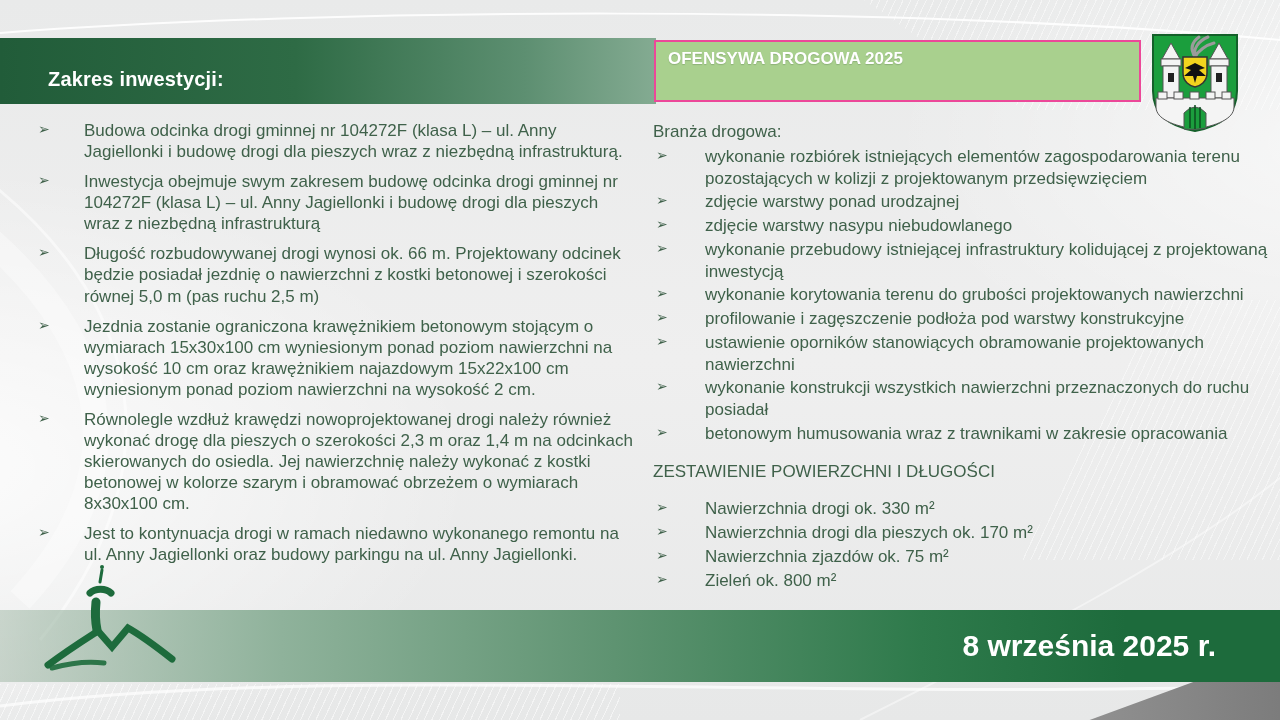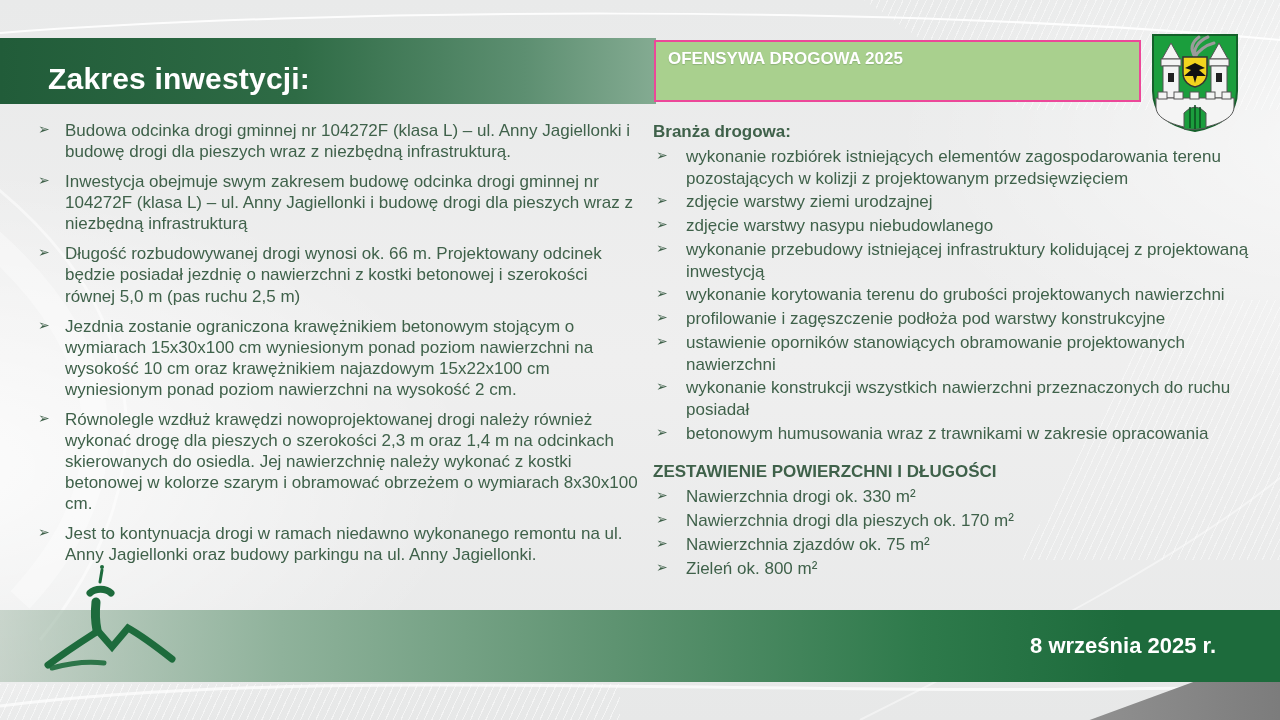--- a/index.html
+++ b/index.html
@@ -22,53 +22,53 @@
   .hatch.mr{right:0;top:300px;width:260px;height:260px;clip-path:polygon(55% 0,100% 0,100% 100%,0 100%);opacity:.5;}
   .hatch.bl{left:0;bottom:0;width:620px;height:36px;opacity:.6;}
   svg.decor{position:absolute;inset:0;pointer-events:none;}
 
   
   .title-bar{
     position:absolute;left:0;top:38px;width:656px;height:66px;
     background:linear-gradient(90deg,#215c39 0%,#2e6b45 45%,#5d8f71 80%,#84ab92 100%);
     display:flex;align-items:center;
   }
-  .title-bar h1{margin:16px 0 0 48px;font-size:30px;font-weight:bold;color:#ffffff;letter-spacing:.2px;}
+  .title-bar h1{margin:16px 0 0 48px;font-size:20px;font-weight:bold;color:#ffffff;letter-spacing:.2px;}
 
   
   .header-box{
     position:absolute;left:654px;top:40px;width:487px;height:62px;box-sizing:border-box;
     background:#a9d08e;border:2px solid #ec4899;
     color:#ffffff;font-weight:bold;font-size:17px;line-height:26px;
     padding:4px 8px 0 12px;text-shadow:0 1px 1px rgba(90,120,80,.35);
   }
 
   
   .crest{position:absolute;left:1150px;top:33px;width:90px;height:100px;}
 
   
   .left-col{position:absolute;left:38px;top:120px;width:600px;color:#3f614a;font-size:17px;line-height:1.24;}
   .left-col .bullet{display:flex;margin-bottom:9px;}
   .left-col .bullet.bold .btext{font-weight:normal;}
   .arrow{flex:0 0 27px;font-size:14px;line-height:inherit;color:#3f614a;padding-top:1px;}
-  .btext{flex:1;}
+  .btext{flex:1;margin-left:19px;}
 
   .right-col{position:absolute;left:653px;top:121px;width:622px;color:#3f614a;font-size:17px;line-height:1.28;}
-  .rhead{font-weight:bold;margin-bottom:3px;}
-  .rhead.second{margin-top:16px;margin-bottom:4px;}
+  .rhead{font-weight:normal;margin-bottom:3px;}
+  .rhead.second{margin-top:16px;margin-bottom:16px;}
   .right-col .bullet{display:flex;margin-bottom:2px;}
   .right-col .arrow{flex:0 0 30px;padding-left:3px;}
 
   
   .bottom-bar{
     position:absolute;left:0;top:610px;width:1280px;height:72px;
     background:linear-gradient(90deg, rgba(150,176,156,.45) 0%, #8fb29b 22%, #5e9371 48%, #2e7a4b 72%, #1d6b3c 88%, #1d6b3c 100%);
     display:flex;align-items:center;justify-content:flex-end;
   }
-  .bottom-bar .date{color:#ffffff;font-weight:bold;font-size:22px;margin-right:64px;}
+  .bottom-bar .date{color:#ffffff;font-weight:bold;font-size:30px;margin-right:64px;}
 
   .gray-wedge{
     position:absolute;left:1000px;top:682px;width:280px;height:38px;
     background:linear-gradient(90deg,#9a9a9a,#7c7c7c);
     clip-path:polygon(69% 0,100% 0,100% 100%,32% 100%);
   }
 
   .logo{position:absolute;left:40px;top:560px;width:140px;height:122px;}
 </style>
 </head>
@@ -164,21 +164,21 @@
     <div class="rhead">Branża drogowa:</div>
     <div>
 
         <div class="bullet">
           <span class="arrow">➢</span>
           <span class="btext">wykonanie rozbiórek istniejących elementów zagospodarowania terenu pozostających w kolizji z projektowanym przedsięwzięciem</span>
         </div>
 
         <div class="bullet">
           <span class="arrow">➢</span>
-          <span class="btext">zdjęcie warstwy ziemi urodzajnej</span>
+          <span class="btext">zdjęcie warstwy ponad urodzajnej</span>
         </div>
 
         <div class="bullet">
           <span class="arrow">➢</span>
           <span class="btext">zdjęcie warstwy nasypu niebudowlanego</span>
         </div>
 
         <div class="bullet">
           <span class="arrow">➢</span>
           <span class="btext">wykonanie przebudowy istniejącej infrastruktury kolidującej z projektowaną inwestycją</span>

